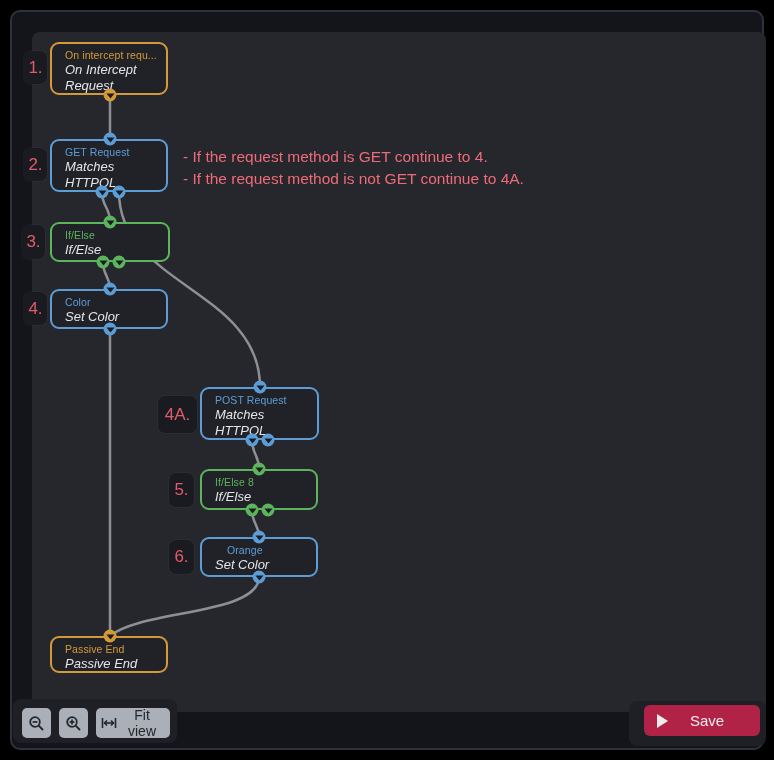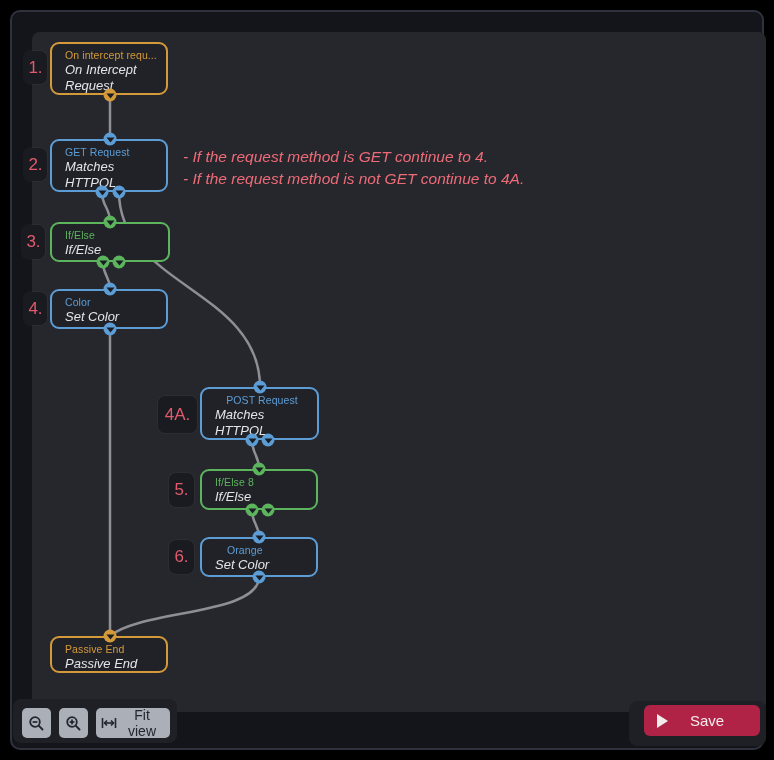--- a/index.html
+++ b/index.html
@@ -18,21 +18,21 @@
                 overflow: hidden; letter-spacing: .1px; }
   .node-body { font-size: 13px; line-height: 16px; color: #e4e5e8; font-style: italic; }
   .handle { position: absolute; z-index: 4; width: 13px; height: 13px; border-radius: 50%;
             transform: translate(-50%,-50%); display: flex; align-items: center; justify-content: center; }
   .handle .chev { width: 0; height: 0; border-left: 4px solid transparent;
                   border-right: 4px solid transparent; border-top: 5px solid #1a1d24; margin-top: 2px; }
   .badge { position: absolute; z-index: 3; background: var(--badge-bg); border-radius: 7px;
            color: var(--badge-text); display: flex; align-items: center; justify-content: center;
            font-size: 17px; box-shadow: 0 0 0 1px rgba(255,255,255,0.03); }
   .annotation { position: absolute; z-index: 3; color: var(--annotation);
-                font-size: 15.5px; line-height: 20px; white-space: nowrap; font-style: italic; }
+                font-size: 15.5px; line-height: 20px; white-space: nowrap; }
   .panel { position: absolute; z-index: 5; background: var(--panel-bg); border-radius: 8px; }
   #left-panel  { left: 13px; top: 699px; width: 164px; height: 44px; }
   #right-panel { left: 629px; top: 701px; width: 137px; height: 45px; }
   .tool-btn { position: absolute; background: var(--button-bg); border: none; border-radius: 5px;
               display: flex; align-items: center; justify-content: center; gap: 2px;
               color: #23262c; font-size: 14px; font-family: inherit; cursor: pointer; }
   #zoom-out-btn { left: 9px;  top: 9px; width: 29px; height: 30px; }
   #zoom-in-btn  { left: 46px; top: 9px; width: 29px; height: 30px; }
   #fit-view-btn { left: 83px; top: 9px; width: 74px; height: 30px; padding: 0 5px; }
   .tool-btn svg { display: block; }
@@ -104,21 +104,21 @@
       <div class="node-body">Set Color</div>
     </div>
     <div class="handle" style="left: 110px; top: 289px; background: rgb(93, 157, 214);">
       <span class="chev"></span>
     </div>
     <div class="handle" style="left: 110px; top: 329px; background: rgb(93, 157, 214);">
       <span class="chev"></span>
     </div>
     <div class="badge" style="left: 24px; top: 292px; width: 23px; height: 33px;">4.</div>
     <div class="node" style="left: 200px; top: 387px; width: 119px; height: 53px; border-color: rgb(93, 157, 214);">
-      <div class="node-title" style="color: rgb(93, 157, 214); text-align: center;">POST Request</div>
+      <div class="node-title" style="color: rgb(93, 157, 214);">POST Request</div>
       <div class="node-body">Matches</div>
       <div class="node-body">HTTPQL</div>
     </div>
     <div class="handle" style="left: 260px; top: 387px; background: rgb(93, 157, 214);">
       <span class="chev"></span>
     </div>
     <div class="handle" style="left: 252px; top: 440px; background: rgb(93, 157, 214);">
       <span class="chev"></span>
     </div>
     <div class="handle" style="left: 268px; top: 440px; background: rgb(93, 157, 214);">

